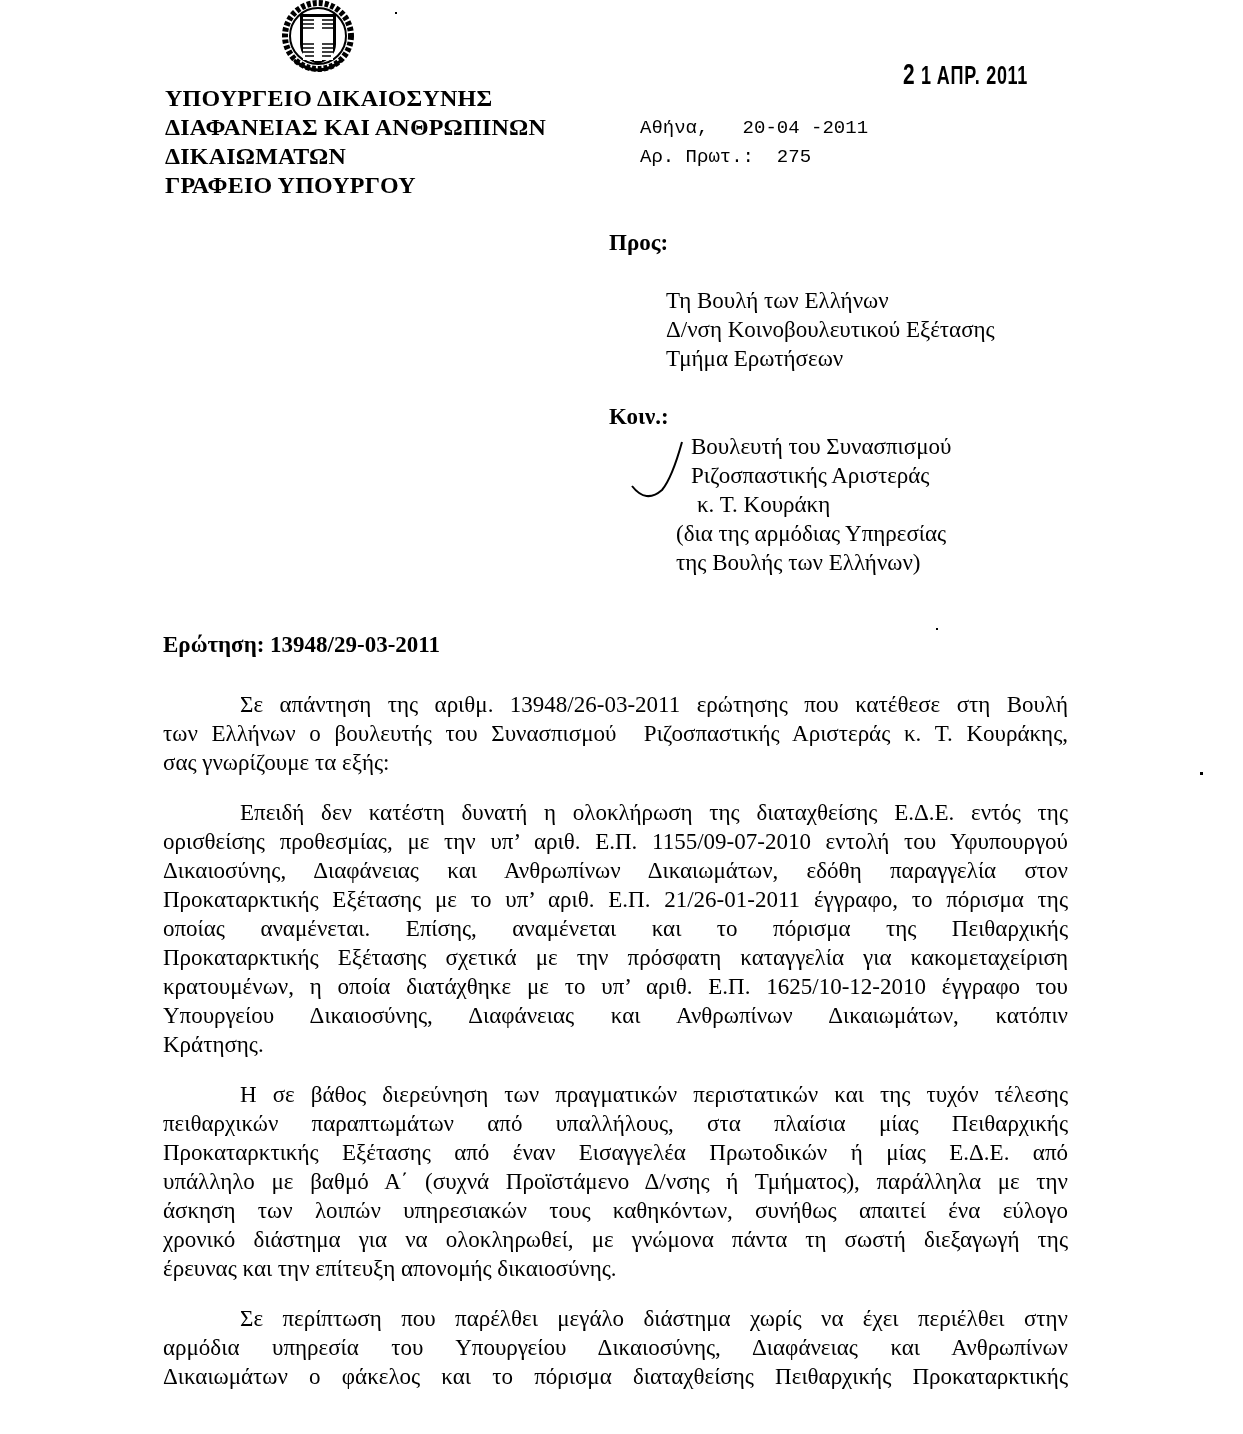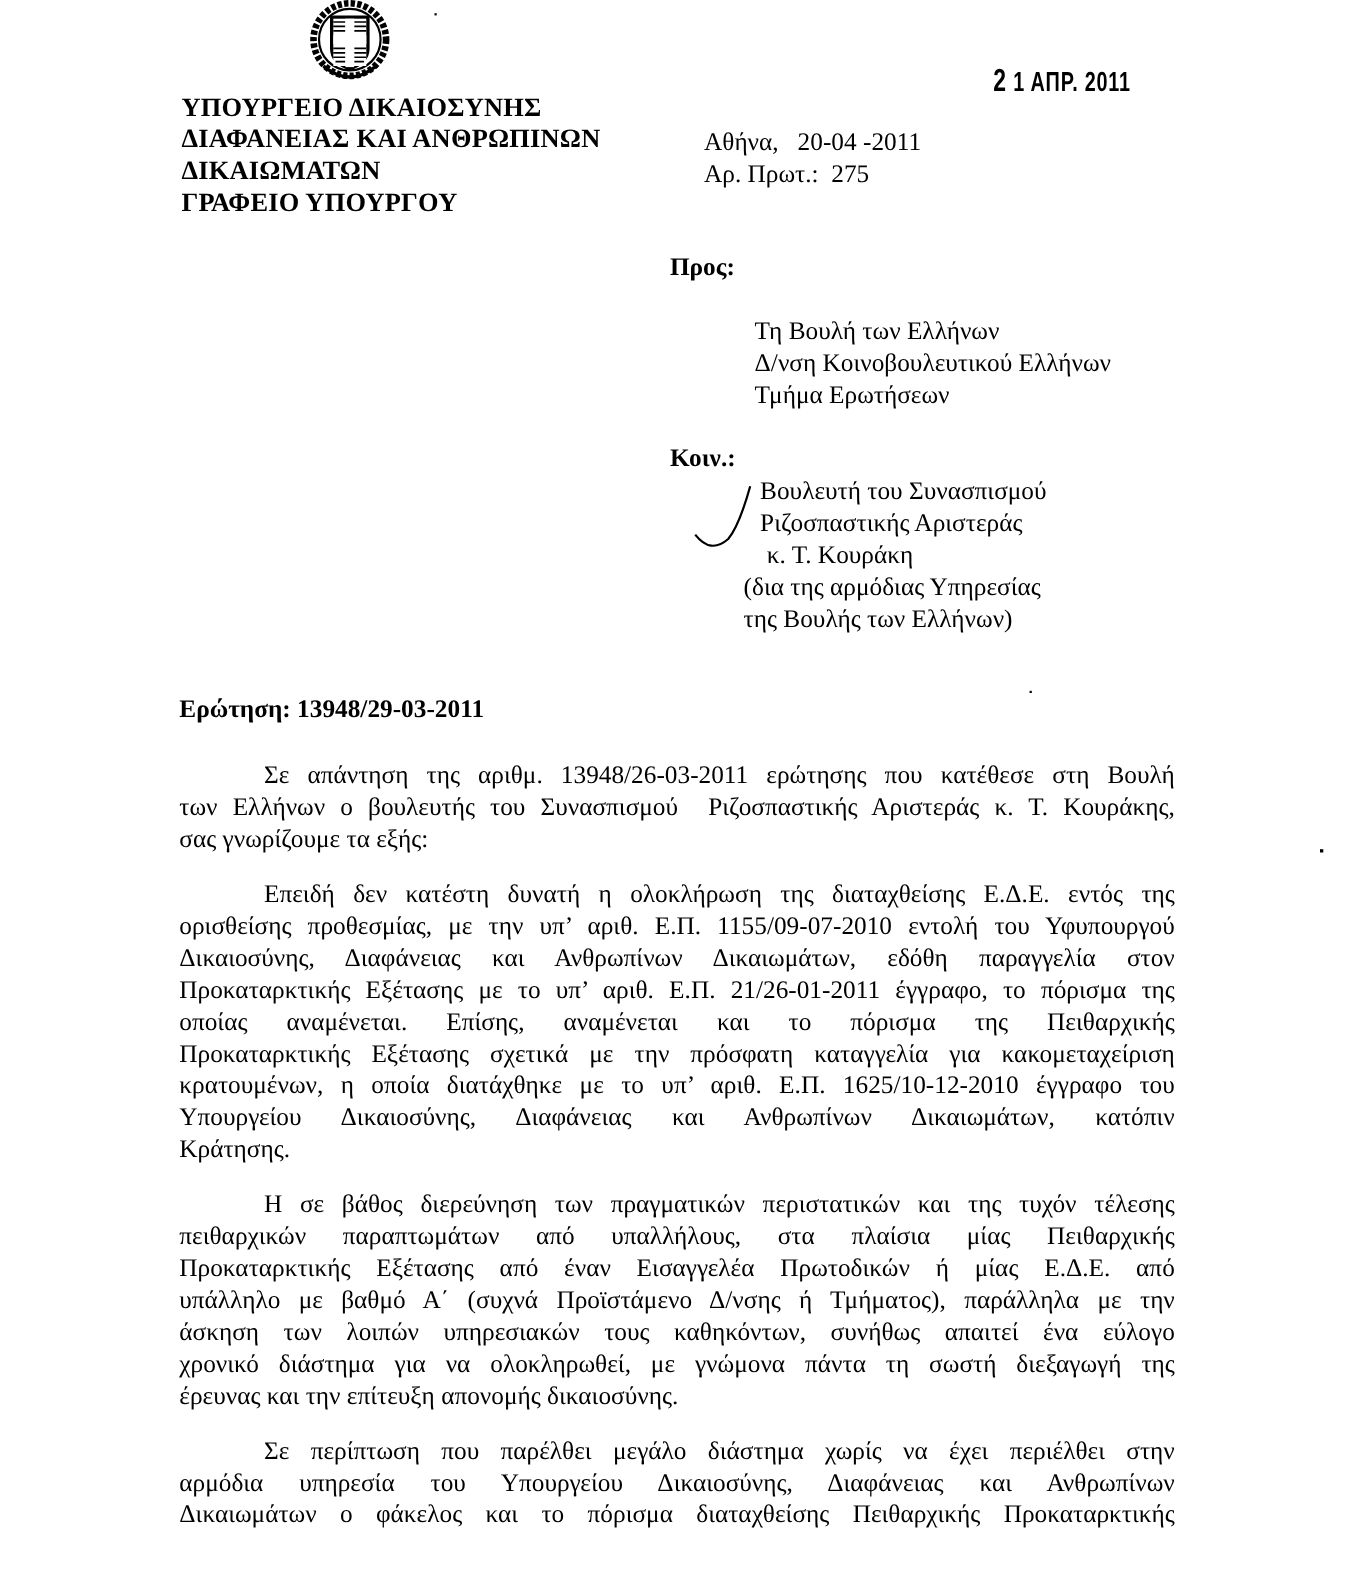--- a/index.html
+++ b/index.html
@@ -47,38 +47,38 @@
       transform: scaleX(0.72);
       transform-origin: left top;
       white-space: nowrap;
     }
     .stamp .big { font-size: 29px; }
 
     
     .meta {
       left: 640px;
       top: 114px;
-      font-size: 23px;
-      line-height: 29px;
+      font-size: 19px;
+      line-height: 29px;
+      font-family: Liberation Mono, monospace;
     }
     .meta div { white-space: nowrap; }
 
     
     .to-label {
       left: 609px;
       top: 230px;
       font-weight: bold;
       font-size: 23px;
     }
     .to-list {
       left: 666px;
       top: 286px;
       font-size: 23px;
       line-height: 29px;
-      margin-left: 20px;
     }
     .to-list div { white-space: nowrap; }
 
     .cc-label {
       left: 609px;
       top: 404px;
       font-weight: bold;
       font-size: 23px;
     }
     .cc-list {
@@ -181,21 +181,21 @@
 </div>
 
 <div class="abs meta">
   <div style="white-space:pre;">Αθήνα,   20-04 -2011</div>
   <div style="white-space:pre;">Αρ. Πρωτ.:  275</div>
 </div>
 
 <div class="abs to-label">Προς:</div>
 <div class="abs to-list">
   <div>Τη Βουλή των Ελλήνων</div>
-  <div>Δ/νση Κοινοβουλευτικού Ελλήνων</div>
+  <div>Δ/νση Κοινοβουλευτικού Εξέτασης</div>
   <div>Τμήμα Ερωτήσεων</div>
 </div>
 
 <div class="abs cc-label">Κοιν.:</div>
 <div class="abs cc-mark">
   <svg width="60" height="66" viewBox="0 0 60 66">
     <path d="M4 48 Q18 66 34 52 Q44 40 54 4" fill="none" stroke="#000" stroke-width="2"></path>
   </svg>
 </div>
 <div class="abs cc-list">

